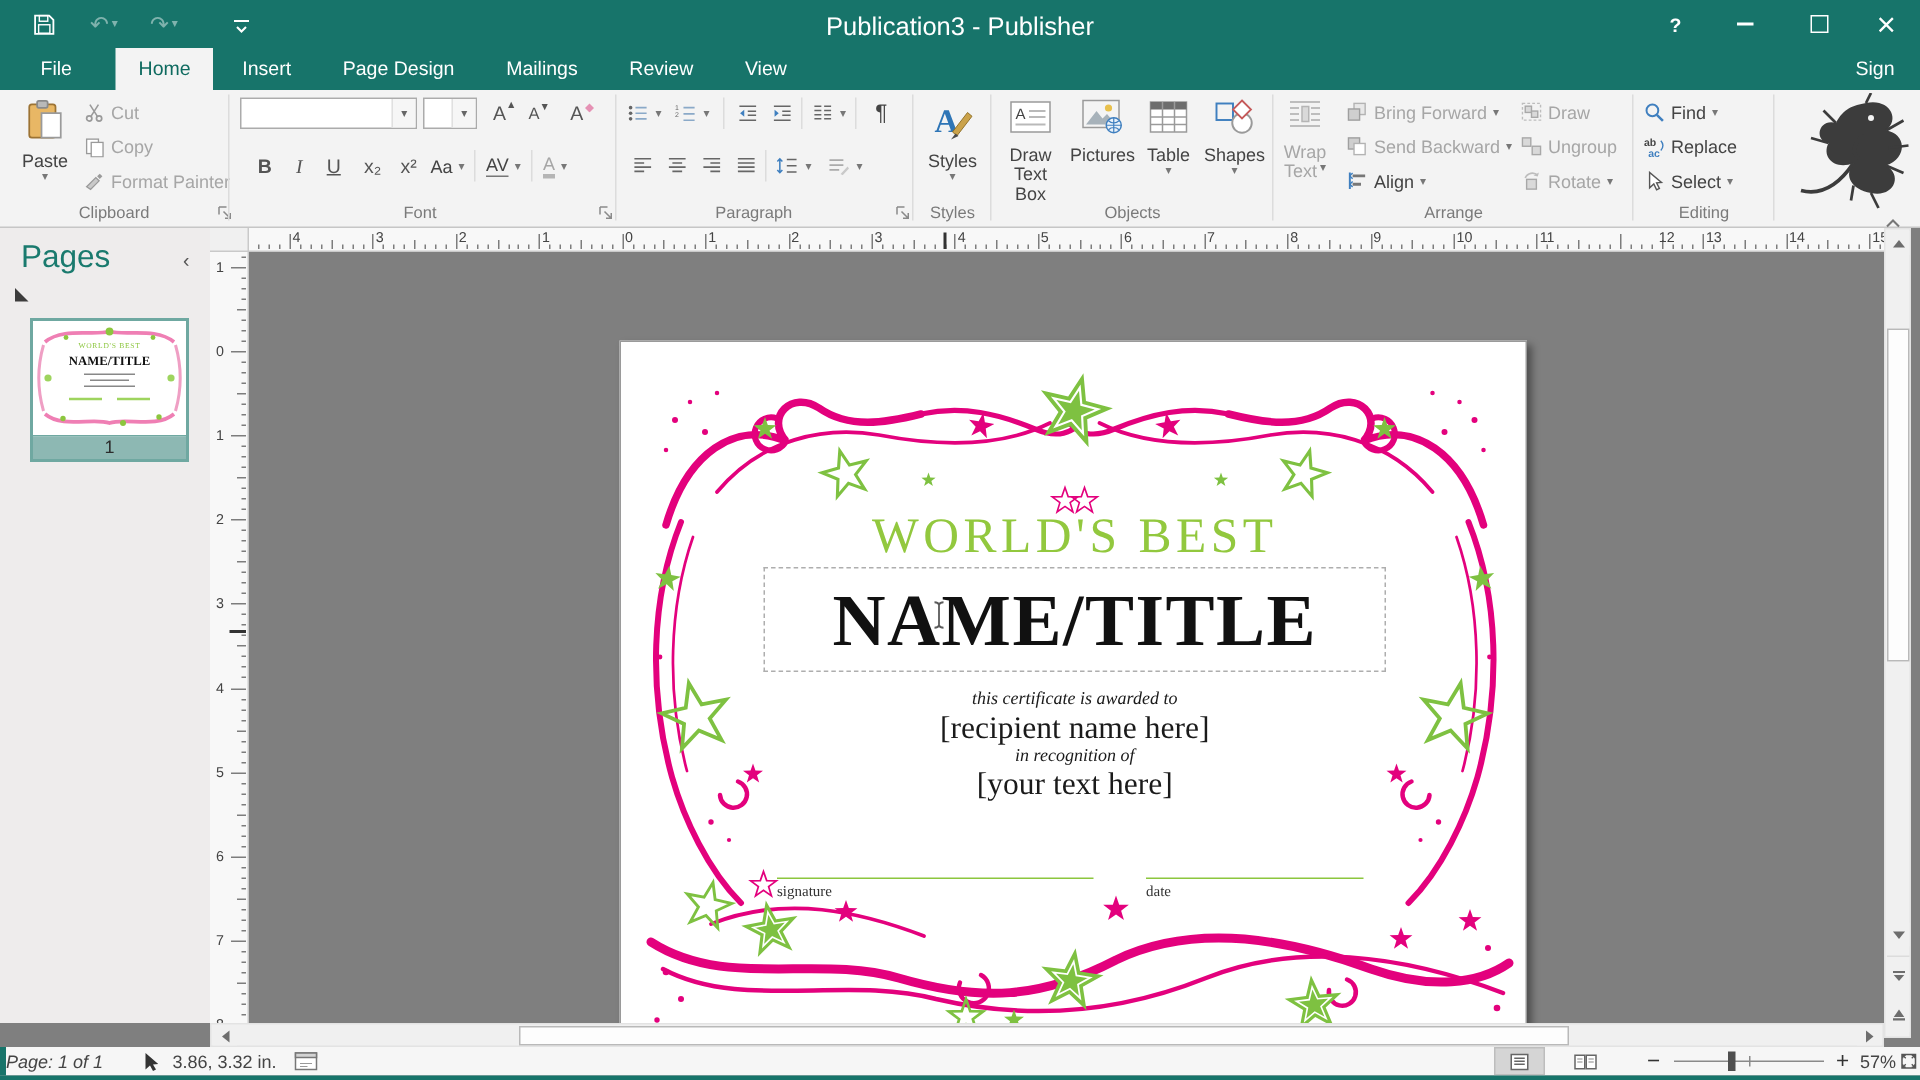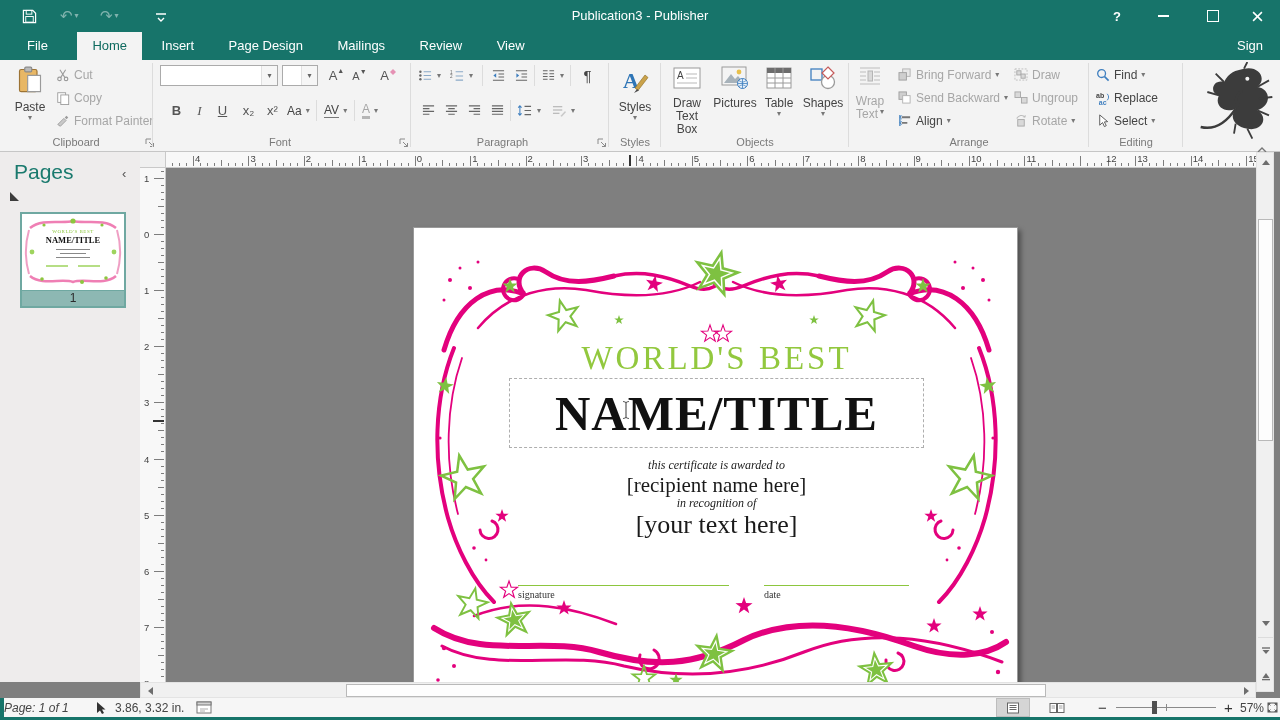--- a/index.html
+++ b/index.html
@@ -67,21 +67,21 @@
         <rect x="4.5" y="1.5" width="6" height="4" fill="none" stroke="#fff"></rect>
       </svg>
   </div>
   <div class="abs qat-btn dim" style="left:60px;top:4px;font-size:15px;">↶<span class="caret" style="color:#fff;margin-left:2px;">▾</span></div>
   <div class="abs qat-btn dim" style="left:100px;top:4px;font-size:15px;">↷<span class="caret" style="color:#fff;margin-left:2px;">▾</span></div>
   <div class="abs qat-btn" style="left:155px;top:5px;">
     <svg width="12" height="12" viewBox="0 0 12 12">
         <path d="M1 3 h10 M3 7 l3 3 l3 -3" stroke="#fff" stroke-width="1.4" fill="none"></path>
       </svg>
   </div>
-  <div class="abs" style="left:0;top:8px;width:1280px;text-align:center;font-size:13px;">Publication3 - Publisher</div>
+  <div class="abs" style="left:0;top:8px;width:1280px;text-align:center;font-size:17px;">Publication3 - Publisher</div>
   <div class="abs win-btn" style="left:1095px;top:0;width:44px;font-weight:bold;">?</div>
   <div class="abs win-btn" style="left:1140px;top:0;">
       <span style="display:block;width:11px;height:1.5px;background:#fff;"></span>
     </div>
   <div class="abs win-btn" style="left:1190px;top:0;">
       <span style="display:block;width:10px;height:10px;border:1.4px solid #fff;"></span>
     </div>
   <div class="abs win-btn" style="left:1234px;top:0;">
     <svg width="11" height="11" viewBox="0 0 10 10">
         <path d="M1 1 L9 9 M9 1 L1 9" stroke="#fff" stroke-width="1.4"></path>
@@ -824,21 +824,21 @@
     </div>
 
     <div class="abs" style="left:207px;top:172px;">
       <svg width="10" height="20" viewBox="0 0 10 20">
           <path d="M2 1.5 C3.5 1.5 4.5 2 5 3 C5.5 2 6.5 1.5 8 1.5 M2 18.5 C3.5 18.5 4.5 18 5 17 C5.5 18 6.5 18.5 8 18.5 M5 3 V17" stroke="#5a5a5a" stroke-width="1.2" fill="none"></path>
         </svg>
     </div>
     <div class="cert-text" style="top:230px;font-size:12px;font-style:italic;">this certificate is awarded to</div>
     <div class="cert-text" style="top:245px;font-size:21px;">[recipient name here]</div>
     <div class="cert-text" style="top:268px;font-size:12px;font-style:italic;">in recognition of</div>
-    <div class="cert-text" style="top:282px;font-size:26px;">[your text here]</div>
+    <div class="cert-text" style="top:282px;font-size:21px;">[your text here]</div>
     <div class="sigline" style="left:104px;top:357px;width:211px;"></div>
     <div class="siglabel" style="left:104px;top:361px;">signature</div>
     <div class="sigline" style="left:350px;top:357px;width:145px;"></div>
     <div class="siglabel" style="left:350px;top:361px;">date</div>
   </div>
 </div>
 
 <div class="abs sb" style="left:140px;top:682px;width:1116px;height:16px;">
   <div class="sb-arrow" style="left:1px;top:1px;width:16px;height:13px;">
       <span class="tri" style="border-width:4px 5px 4px 0;border-color:transparent #6d6d6d transparent transparent;"></span>

